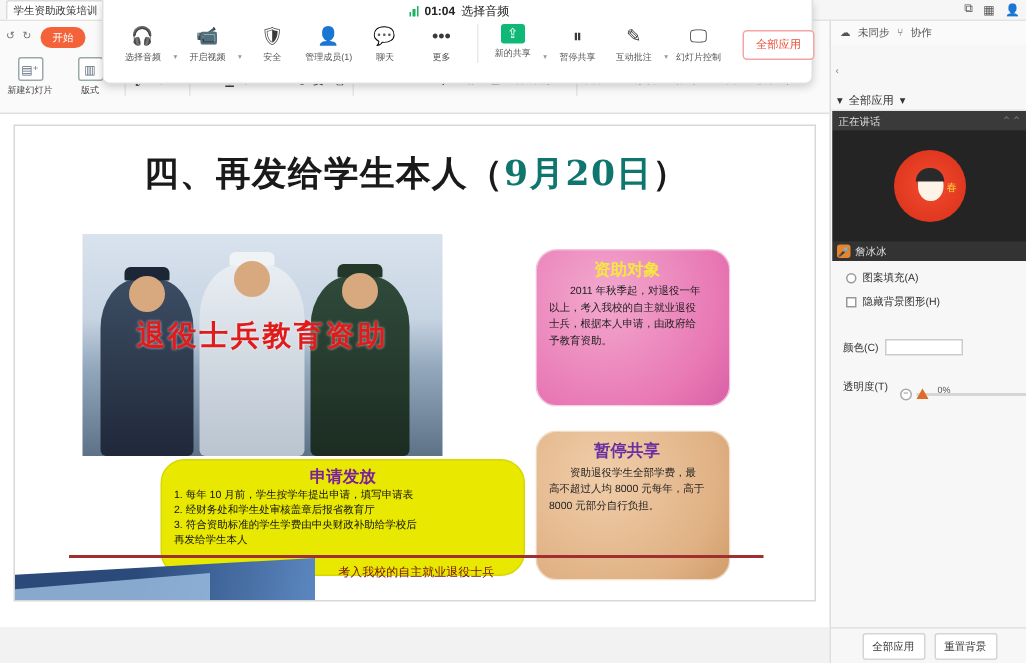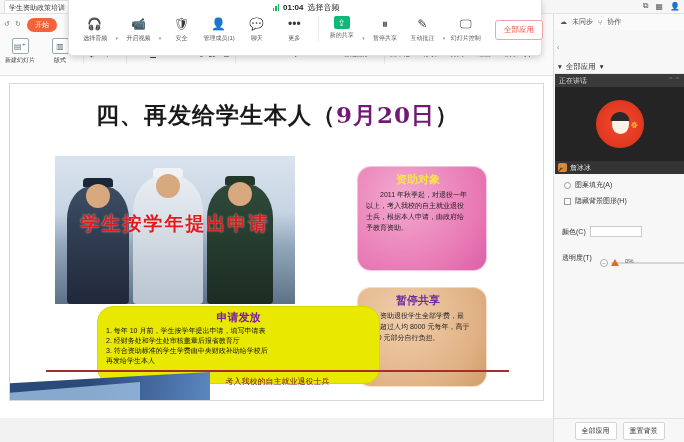--- a/index.html
+++ b/index.html
@@ -106,21 +106,21 @@
   }
   .slide {
     position: absolute; left: 9px; top: 7px; width: 535px; height: 318px;
     background: #fff; border: 1px solid #d8d8d8; overflow: hidden;
   }
   .slide-title {
     position: absolute; left: 0; top: 16px; width: 535px; text-align: center;
     font-family: "DejaVu Serif", serif; font-weight: bold; font-size: 23px; color: #1a1a1a;
     letter-spacing: 1px;
   }
-  .slide-title .red { color: #701a75; }
+  .slide-title .red { color: #0f766e; }
 
   
   .photo {
     position: absolute; left: 45px; top: 72px; width: 240px; height: 148px;
     background:
       linear-gradient(180deg, #d9e3ee 0%, #c7d4e2 38%, #93a8bd 60%, #5d7187 100%);
     overflow: hidden;
   }
   .sold { position: absolute; bottom: 0; border-radius: 40% 40% 4px 4px / 28% 28% 4px 4px; }
   .s1 { left: 12px; width: 62px; height: 118px; background: linear-gradient(180deg,#3c4d63,#20283a); }
@@ -153,21 +153,21 @@
     background: radial-gradient(circle at 35% 30%, #f3a9ce 0%, #e878b4 70%, #d95fa6 100%);
   }
   .card-pink .card-title { color: #f5e642; }
   .card-orange {
     left: 347px; top: 203px; width: 130px; height: 100px;
     background: radial-gradient(circle at 35% 30%, #f0ceaa 0%, #e0b184 70%, #d09c6a 100%);
   }
   .card-orange .card-title { color: #6c2fa0; }
 
   .card-yellow {
-    position: absolute; left: 87px; top: 222px; width: 283px; height: 78px;
+    position: absolute; left: 97px; top: 222px; width: 243px; height: 78px;
     background: #e8e800; border-radius: 16px; border: 1px solid #d8d800;
     padding: 3px 8px;
   }
   .card-yellow .card-title { color: #7a1f9e; font-size: 11px; margin-bottom: 1px; }
   .yline { font-size: 7px; line-height: 1.45; color: #111; }
 
   
   .slide-foot-line {
     position: absolute; left: 36px; top: 286px; width: 463px; height: 2px; background: #a03030;
   }
@@ -432,21 +432,21 @@
           </div>
         <div class="sold s2">
             <span class="cap c2"></span>
             <span class="head"></span>
           </div>
         <div class="sold s3">
             <span class="cap c3"></span>
             <span class="head"></span>
           </div>
       </div>
-      <div class="photo-overlay">学生按学年提出申请</div>
+      <div class="photo-overlay">退役士兵教育资助</div>
 
       <div class="card card-pink">
         <div class="card-title">资助对象</div>
         <div class="card-body">2011 年秋季起，对退役一年以上，考入我校的自主就业退役士兵，根据本人申请，由政府给予教育资助。</div>
       </div>
 
       <div class="card card-orange">
         <div class="card-title">暂停共享</div>
         <div class="card-body">资助退役学生全部学费，最高不超过人均 8000 元每年，高于 8000 元部分自行负担。</div>
       </div>

